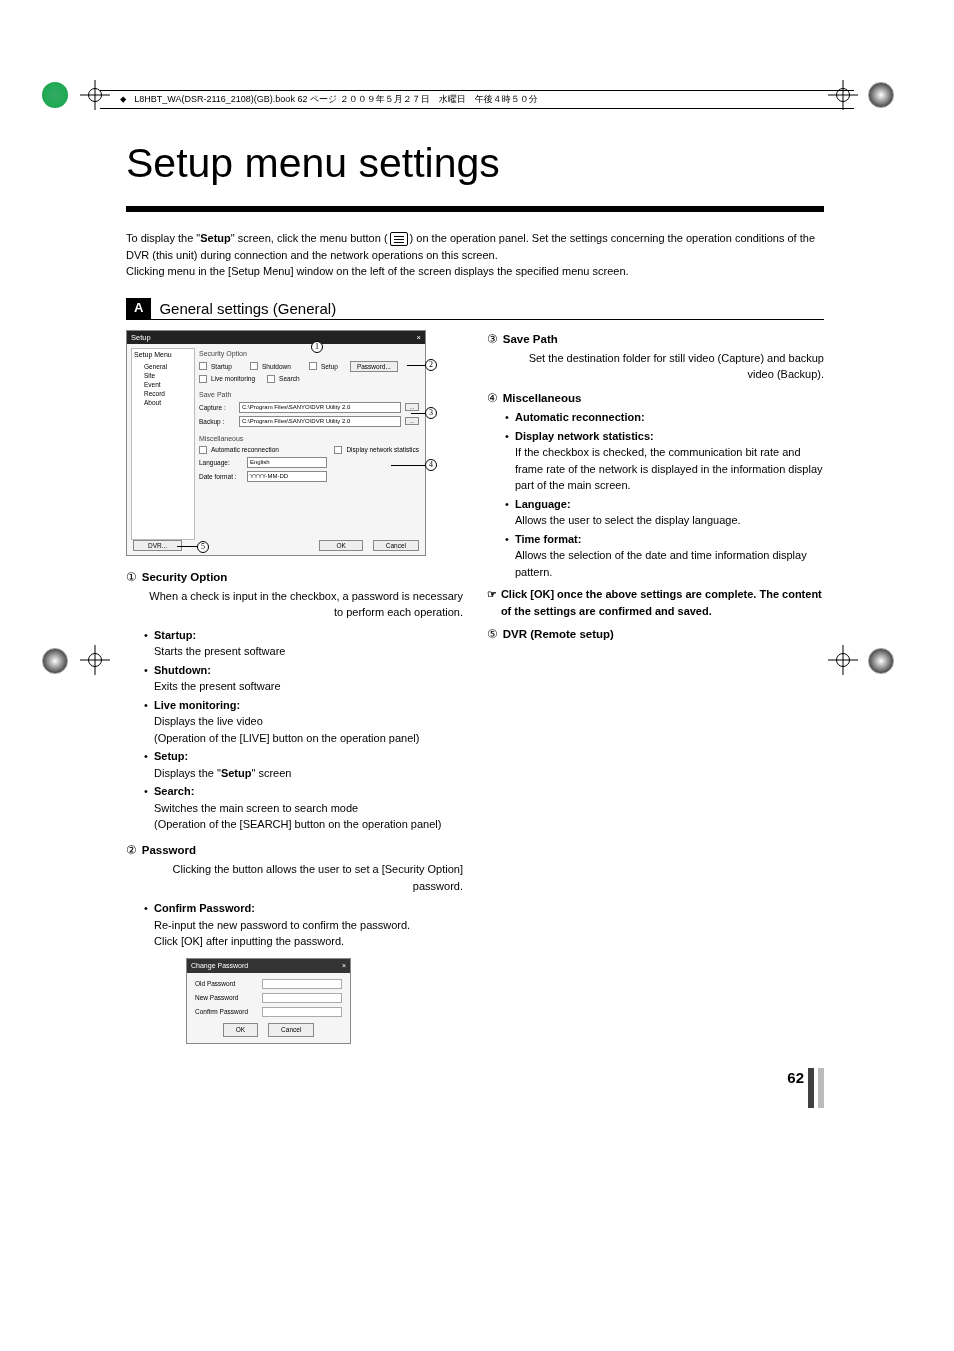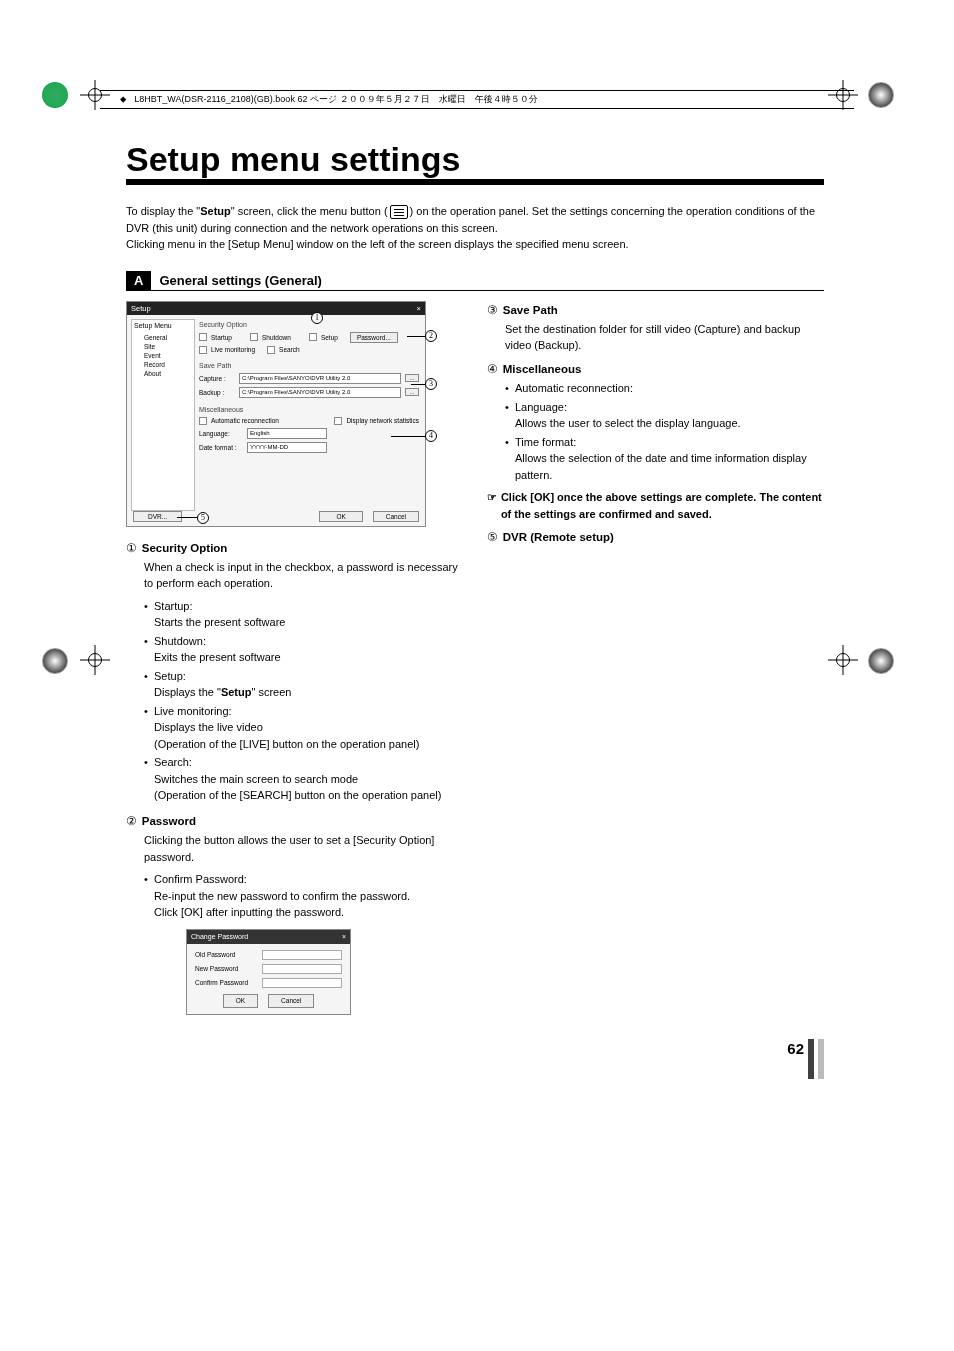--- a/index.html
+++ b/index.html
@@ -53,23 +53,23 @@
       font-size: 9px;
       padding: 2px 20px;
       display: flex;
       align-items: center;
     }
     .content {
       padding: 140px 130px 60px 126px;
     }
     h1 {
       font-family: Arial, sans-serif;
-      font-size: 34px;
-      font-weight: bold;
-      margin-bottom: 0;
+      font-size: 41px;
+      font-weight: normal;
+      margin-bottom: 19px;
     }
     .title-underline {
       height: 6px;
       background: #000;
       margin-bottom: 18px;
     }
     .intro {
       font-size: 11px;
       line-height: 1.55;
       margin-bottom: 18px;
@@ -81,22 +81,22 @@
       margin-bottom: 10px;
     }
     .section-tag {
       background: #000;
       color: #fff;
       font-weight: bold;
       font-size: 13px;
       padding: 2px 8px;
     }
     .section-title {
-      font-weight: bold;
-      font-size: 13px;
+      font-weight: normal;
+      font-size: 15px;
       padding: 2px 8px;
     }
     .section-sub {
       font-size: 11px;
       line-height: 1.5;
       margin-bottom: 12px;
     }
     .two-col {
       display: flex;
       gap: 24px;
@@ -217,33 +217,33 @@
       display: flex;
       align-items: baseline;
       gap: 5px;
       margin-bottom: 2px;
     }
     .circled {
       font-family: 'Times New Roman', serif;
       font-size: 12px;
     }
     .item-title { font-weight: bold; font-size: 11.5px; }
-    .item-body { margin-left: 18px; margin-bottom: 6px; }
+    .item-body { margin-left: 18px; margin-bottom: 6px; text-align: right; }
     ul.bullets { list-style: none; margin-left: 18px; }
     ul.bullets > li {
       position: relative;
       padding-left: 10px;
       margin-bottom: 2px;
     }
     ul.bullets > li::before {
       content: '•';
       position: absolute;
       left: 0;
     }
-    .bullet-title { font-weight: normal; text-align: center; }
+    .bullet-title { font-weight: bold; text-align: center; }
     .note {
       display: flex;
       gap: 4px;
       font-weight: bold;
       font-size: 11px;
       margin: 6px 0 6px 0;
     }
     .note-icon { font-size: 11px; }
     .pw-dialog {
       border: 1px solid #888;
@@ -460,27 +460,27 @@
         <ul class="bullets">
           <li>
             <span class="bullet-title">Startup:</span><br>
             <span>Starts the present software</span>
           </li>
           <li>
             <span class="bullet-title">Shutdown:</span><br>
             <span>Exits the present software</span>
           </li>
           <li>
-            <span class="bullet-title">Setup:</span><br>
-            <span>Displays the "</span><b>Setup</b><span>" screen</span>
-          </li>
-          <li>
             <span class="bullet-title">Live monitoring:</span><br>
             <span>Displays the live video</span><br>
             <span>(Operation of the [LIVE] button on the operation panel)</span>
+          </li>
+          <li>
+            <span class="bullet-title">Setup:</span><br>
+            <span>Displays the "</span><b>Setup</b><span>" screen</span>
           </li>
           <li>
             <span class="bullet-title">Search:</span><br>
             <span>Switches the main screen to search mode</span><br>
             <span>(Operation of the [SEARCH] button on the operation panel)</span>
           </li>
         </ul>
 
         <div class="item-head" style="margin-top:8px;">
           <span class="circled">②</span>
@@ -531,20 +531,24 @@
 
       <div class="item-head">
         <span class="circled">④</span>
         <span class="item-title">Miscellaneous</span>
       </div>
       <ul class="bullets">
         <li>
           <span class="bullet-title">Automatic reconnection:</span><br>
         </li>
         <li>
+          <span class="bullet-title">Display network statistics:</span><br>
+          <span>If the checkbox is checked, the communication bit rate and frame rate of the network is displayed in the information display part of the main screen.</span>
+        </li>
+        <li>
           <span class="bullet-title">Language:</span><br>
           <span>Allows the user to select the display language.</span>
         </li>
         <li>
           <span class="bullet-title">Time format:</span><br>
           <span>Allows the selection of the date and time information display pattern.</span>
         </li>
       </ul>
 
       <div class="note">

